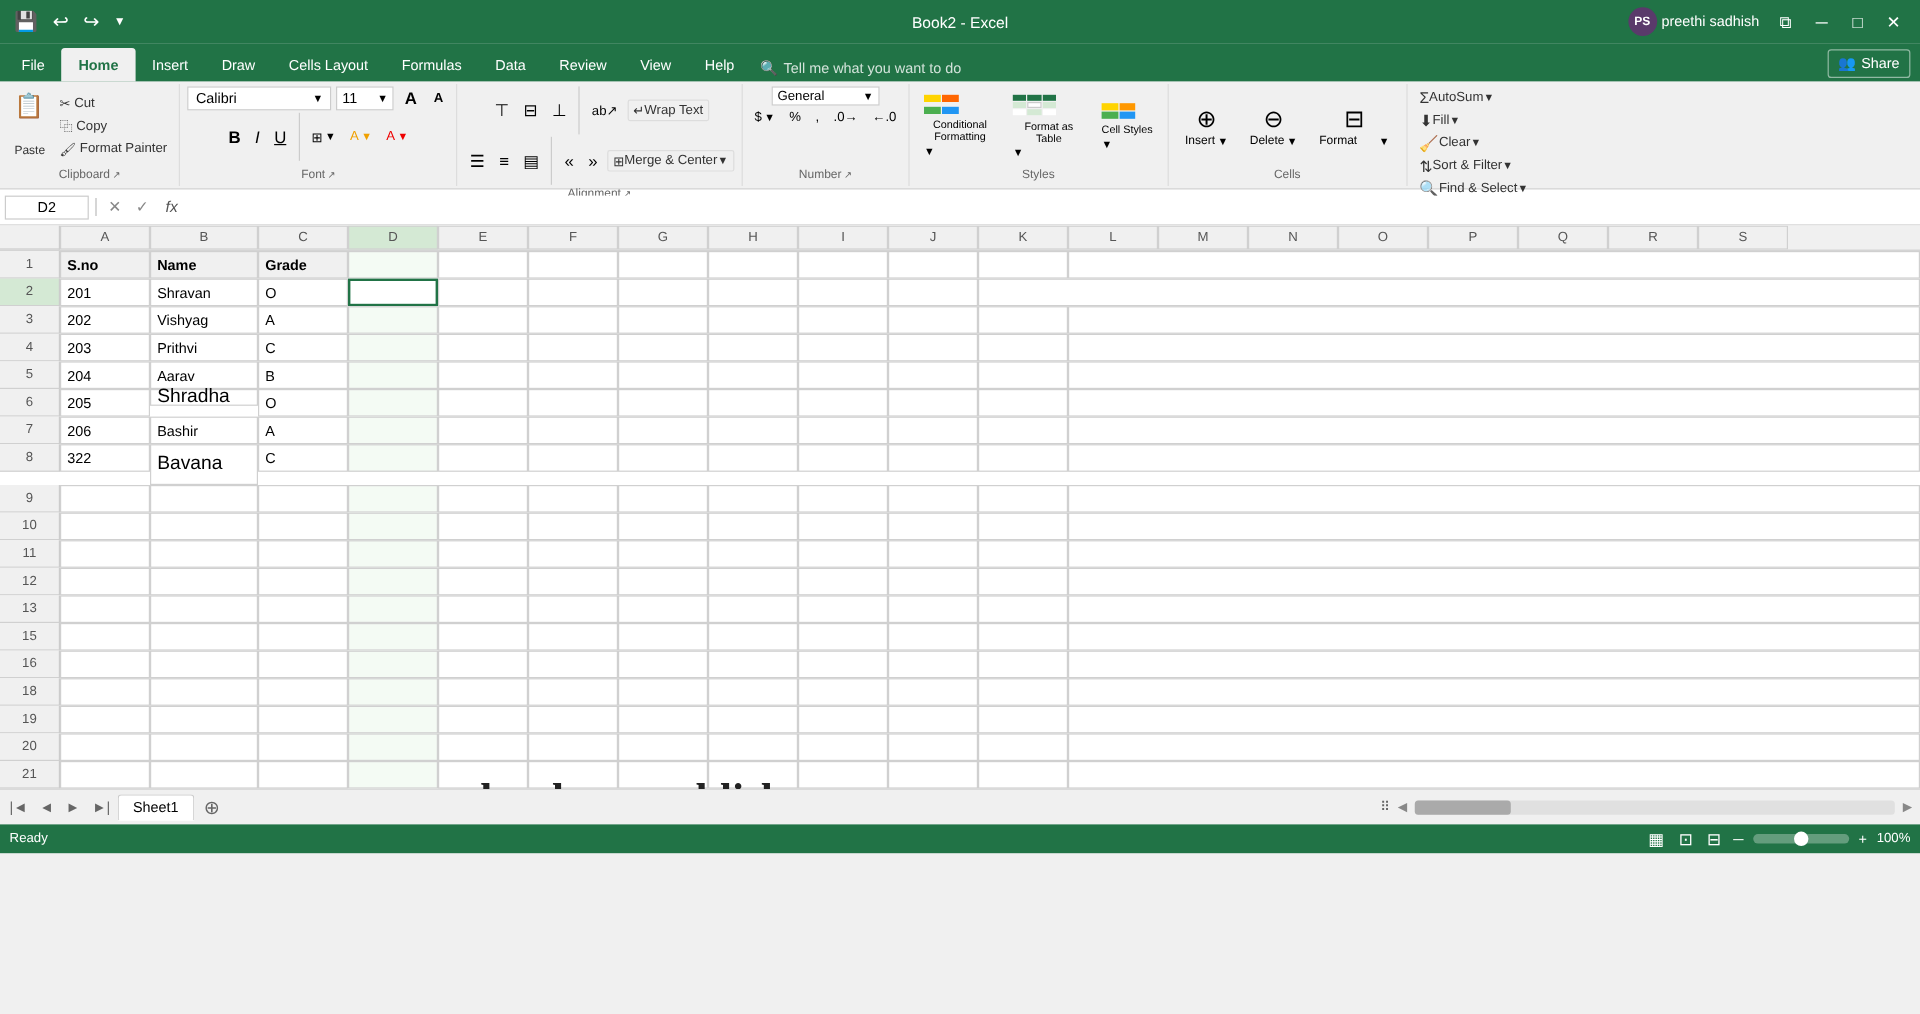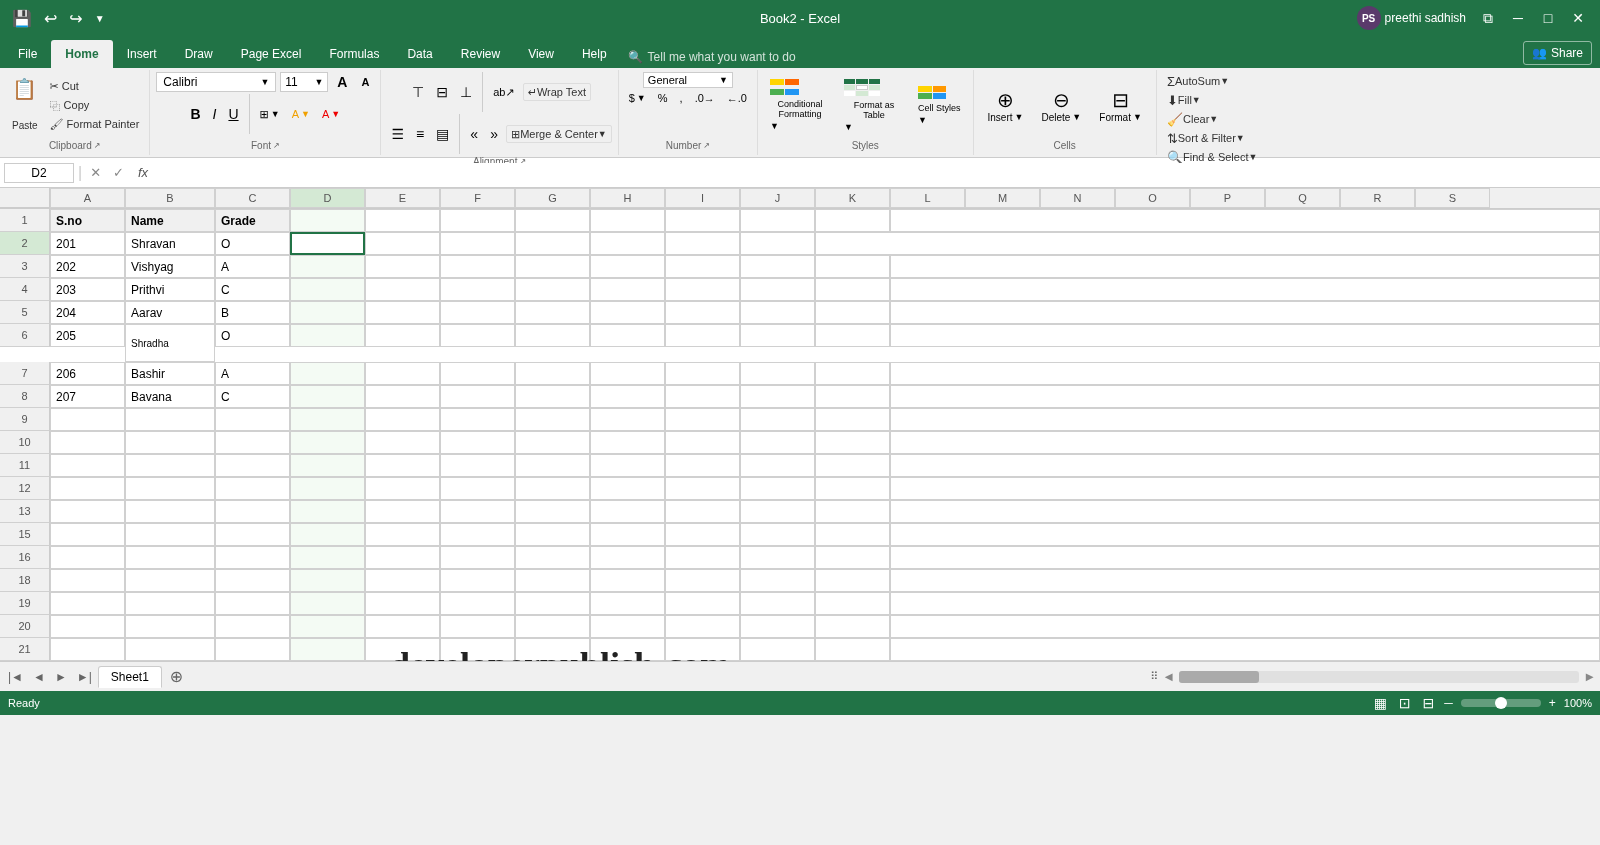--- a/index.html
+++ b/index.html
@@ -191,21 +191,21 @@
       <div class="win-btn close">✕</div>
     </div>
   </div>
 </div>
 
 <div id="ribbon-tabs">
   <div class="ribbon-tab">File</div>
   <div class="ribbon-tab active">Home</div>
   <div class="ribbon-tab">Insert</div>
   <div class="ribbon-tab">Draw</div>
-  <div class="ribbon-tab">Page Excel</div>
+  <div class="ribbon-tab">Cells Layout</div>
   <div class="ribbon-tab">Formulas</div>
   <div class="ribbon-tab">Data</div>
   <div class="ribbon-tab">Review</div>
   <div class="ribbon-tab">View</div>
   <div class="ribbon-tab">Help</div>
   <div style="flex:1; display:flex; align-items:center; padding: 0 8px; margin-bottom: 4px;">
     <span style="color:white; margin-right:4px;">🔍</span>
     <span style="color:rgba(255,255,255,0.8); font-size:12px;">Tell me what you want to do</span>
   </div>
   <div id="share-btn">
@@ -382,21 +382,21 @@
       </div>
       <div class="cells-btn">
         <span style="font-size:20px;">⊖</span>
         <span style="display:flex; align-items:center; gap:2px; font-size:10px;">
           <span>Delete</span>
           <span class="chevron">▼</span>
         </span>
       </div>
       <div class="cells-btn">
         <span style="font-size:20px;">⊟</span>
-        <span style="display:flex; align-items:center; gap:2px; font-size:10px;text-align:center;">
+        <span style="display:flex; align-items:center; gap:18px; font-size:10px;text-align:center;">
           <span>Format</span>
           <span class="chevron">▼</span>
         </span>
       </div>
     </div>
     <div class="ribbon-group-label">
       <span>Cells</span>
     </div>
   </div>
 
@@ -546,21 +546,21 @@
           <div style="width: 75px; min-width: 75px; height: 23px; border: 1px solid rgb(208, 208, 208); flex-shrink: 0;"></div>
           <div style="width: 75px; min-width: 75px; height: 23px; border: 1px solid rgb(208, 208, 208); flex-shrink: 0;"></div>
           <div style="width: 75px; min-width: 75px; height: 23px; border: 1px solid rgb(208, 208, 208); flex-shrink: 0;"></div>
           <div style="width: 75px; min-width: 75px; height: 23px; border: 1px solid rgb(208, 208, 208); flex-shrink: 0;"></div>
           <div style="width: 75px; min-width: 75px; height: 23px; border: 1px solid rgb(208, 208, 208); flex-shrink: 0;"></div>
           <div style="flex: 1 1 0%; height: 23px; border: 1px solid rgb(208, 208, 208);"></div>
         </div>
         <div style="display: flex;">
           <div style="width: 50px; min-width: 50px; height: 23px; background: rgb(240, 240, 240); border-right: 1px solid rgb(204, 204, 204); border-bottom: 1px solid rgb(208, 208, 208); text-align: center; font-size: 11px; color: rgb(85, 85, 85); display: flex; align-items: center; justify-content: center; cursor: pointer; flex-shrink: 0;">6</div>
           <div style="width: 75px; min-width: 75px; height: 23px; border: 1px solid rgb(208, 208, 208); padding: 0px 5px; font-size: 12px; display: flex; align-items: center; flex-shrink: 0;">205</div>
-          <div style="width: 90px; min-width: 90px; height: 38px; border: 1px solid rgb(208, 208, 208); padding: 0px 5px; font-size: 10px; display: flex; align-items: center; flex-shrink: 0;">Shradha</div>
+          <div style="width: 90px; min-width: 90px; height: 14px; border: 1px solid rgb(208, 208, 208); padding: 0px 5px; font-size: 16px; display: flex; align-items: center; flex-shrink: 0;">Shradha</div>
           <div style="width: 75px; min-width: 75px; height: 23px; border: 1px solid rgb(208, 208, 208); padding: 0px 5px; font-size: 12px; display: flex; align-items: center; flex-shrink: 0;">O</div>
           <div style="width: 75px; min-width: 75px; background: rgb(244, 251, 244); height: 23px; border: 1px solid rgb(208, 208, 208); padding: 0px 5px; font-size: 12px; display: flex; align-items: center; flex-shrink: 0;"></div>
           <div style="width: 75px; min-width: 75px; height: 23px; border: 1px solid rgb(208, 208, 208); flex-shrink: 0;"></div>
           <div style="width: 75px; min-width: 75px; height: 23px; border: 1px solid rgb(208, 208, 208); flex-shrink: 0;"></div>
           <div style="width: 75px; min-width: 75px; height: 23px; border: 1px solid rgb(208, 208, 208); flex-shrink: 0;"></div>
           <div style="width: 75px; min-width: 75px; height: 23px; border: 1px solid rgb(208, 208, 208); flex-shrink: 0;"></div>
           <div style="width: 75px; min-width: 75px; height: 23px; border: 1px solid rgb(208, 208, 208); flex-shrink: 0;"></div>
           <div style="width: 75px; min-width: 75px; height: 23px; border: 1px solid rgb(208, 208, 208); flex-shrink: 0;"></div>
           <div style="width: 75px; min-width: 75px; height: 23px; border: 1px solid rgb(208, 208, 208); flex-shrink: 0;"></div>
           <div style="flex: 1 1 0%; height: 23px; border: 1px solid rgb(208, 208, 208);"></div>
@@ -575,22 +575,22 @@
           <div style="width: 75px; min-width: 75px; height: 23px; border: 1px solid rgb(208, 208, 208); flex-shrink: 0;"></div>
           <div style="width: 75px; min-width: 75px; height: 23px; border: 1px solid rgb(208, 208, 208); flex-shrink: 0;"></div>
           <div style="width: 75px; min-width: 75px; height: 23px; border: 1px solid rgb(208, 208, 208); flex-shrink: 0;"></div>
           <div style="width: 75px; min-width: 75px; height: 23px; border: 1px solid rgb(208, 208, 208); flex-shrink: 0;"></div>
           <div style="width: 75px; min-width: 75px; height: 23px; border: 1px solid rgb(208, 208, 208); flex-shrink: 0;"></div>
           <div style="width: 75px; min-width: 75px; height: 23px; border: 1px solid rgb(208, 208, 208); flex-shrink: 0;"></div>
           <div style="flex: 1 1 0%; height: 23px; border: 1px solid rgb(208, 208, 208);"></div>
         </div>
         <div style="display: flex;">
           <div style="width: 50px; min-width: 50px; height: 23px; background: rgb(240, 240, 240); border-right: 1px solid rgb(204, 204, 204); border-bottom: 1px solid rgb(208, 208, 208); text-align: center; font-size: 11px; color: rgb(85, 85, 85); display: flex; align-items: center; justify-content: center; cursor: pointer; flex-shrink: 0;">8</div>
-          <div style="width: 75px; min-width: 75px; height: 23px; border: 1px solid rgb(208, 208, 208); padding: 0px 5px; font-size: 12px; display: flex; align-items: center; flex-shrink: 0;">207</div>
-          <div style="width: 90px; min-width: 90px; height: 23px; border: 1px solid rgb(208, 208, 208); padding: 0px 5px; font-size: 12px; display: flex; align-items: center; flex-shrink: 0;">Bavana</div>
+          <div style="width: 75px; min-width: 75px; height: 23px; border: 1px solid rgb(208, 208, 208); padding: 0px 5px; font-size: 12px; display: flex; align-items: center; flex-shrink: 0;">322</div>
+          <div style="width: 90px; min-width: 90px; height: 34px; border: 1px solid rgb(208, 208, 208); padding: 0px 5px; font-size: 16px; display: flex; align-items: center; flex-shrink: 0;">Bavana</div>
           <div style="width: 75px; min-width: 75px; height: 23px; border: 1px solid rgb(208, 208, 208); padding: 0px 5px; font-size: 12px; display: flex; align-items: center; flex-shrink: 0;">C</div>
           <div style="width: 75px; min-width: 75px; background: rgb(244, 251, 244); height: 23px; border: 1px solid rgb(208, 208, 208); padding: 0px 5px; font-size: 12px; display: flex; align-items: center; flex-shrink: 0;"></div>
           <div style="width: 75px; min-width: 75px; height: 23px; border: 1px solid rgb(208, 208, 208); flex-shrink: 0;"></div>
           <div style="width: 75px; min-width: 75px; height: 23px; border: 1px solid rgb(208, 208, 208); flex-shrink: 0;"></div>
           <div style="width: 75px; min-width: 75px; height: 23px; border: 1px solid rgb(208, 208, 208); flex-shrink: 0;"></div>
           <div style="width: 75px; min-width: 75px; height: 23px; border: 1px solid rgb(208, 208, 208); flex-shrink: 0;"></div>
           <div style="width: 75px; min-width: 75px; height: 23px; border: 1px solid rgb(208, 208, 208); flex-shrink: 0;"></div>
           <div style="width: 75px; min-width: 75px; height: 23px; border: 1px solid rgb(208, 208, 208); flex-shrink: 0;"></div>
           <div style="width: 75px; min-width: 75px; height: 23px; border: 1px solid rgb(208, 208, 208); flex-shrink: 0;"></div>
           <div style="flex: 1 1 0%; height: 23px; border: 1px solid rgb(208, 208, 208);"></div>

